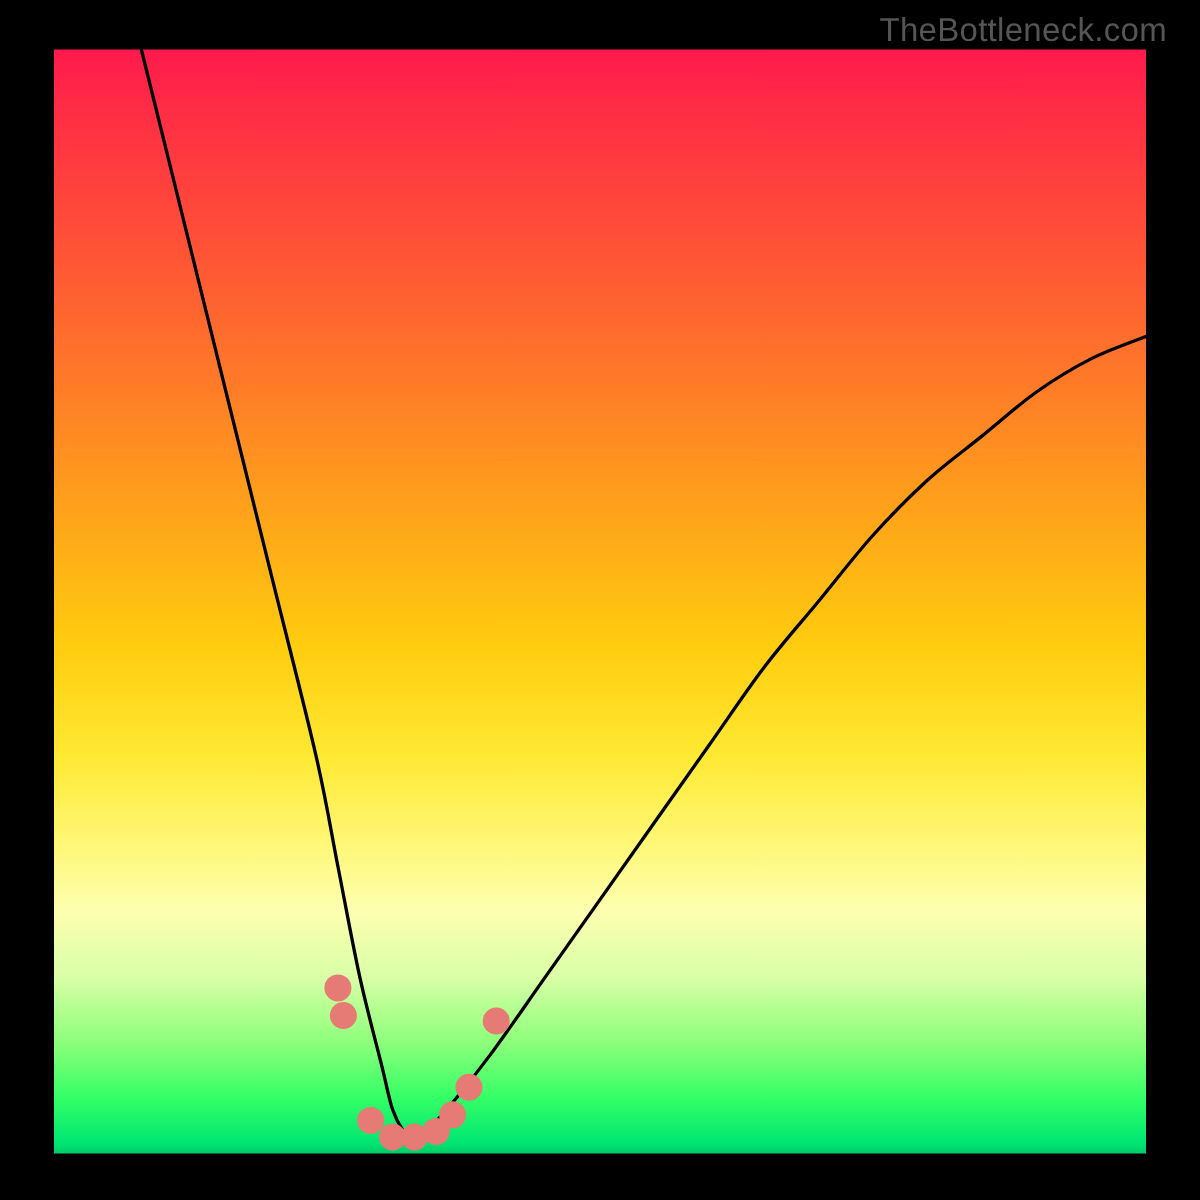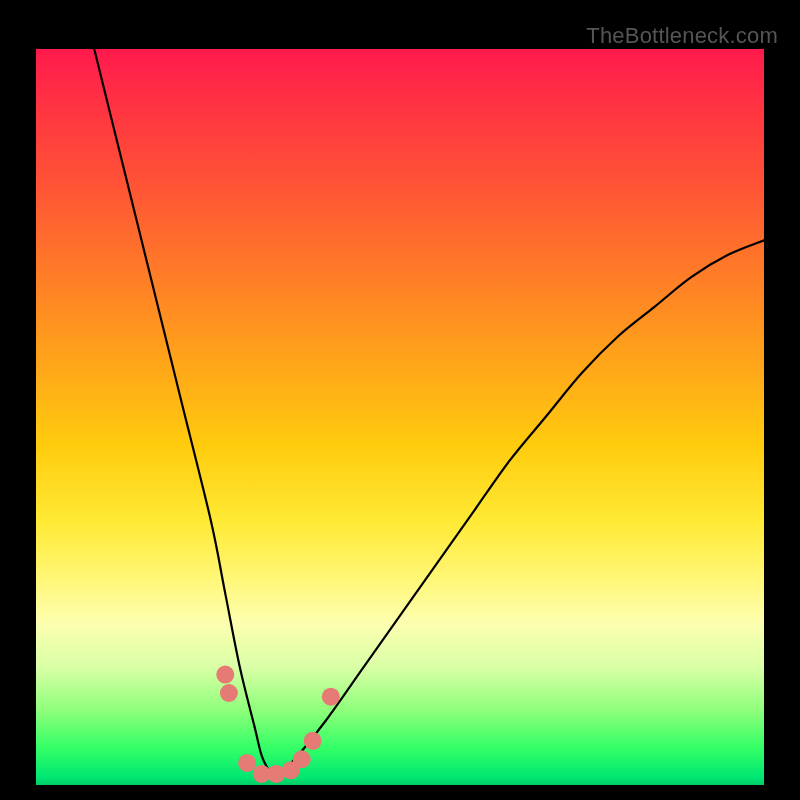--- a/index.html
+++ b/index.html
@@ -7,21 +7,21 @@
     padding: 0;
     width: 800px;
     height: 800px;
     overflow: hidden;
     background: #000;
     font-family: Arial, Helvetica, sans-serif;
   }
   .frame {
     position: absolute;
     left: 0;
-    top: 17px;
+    top: 1px;
     width: 800px;
     height: 616px;
     background: #000;
   }
   .plot {
     position: absolute;
     left: 36px;
     top: 32px;
     width: 728px;
     height: 736px;

